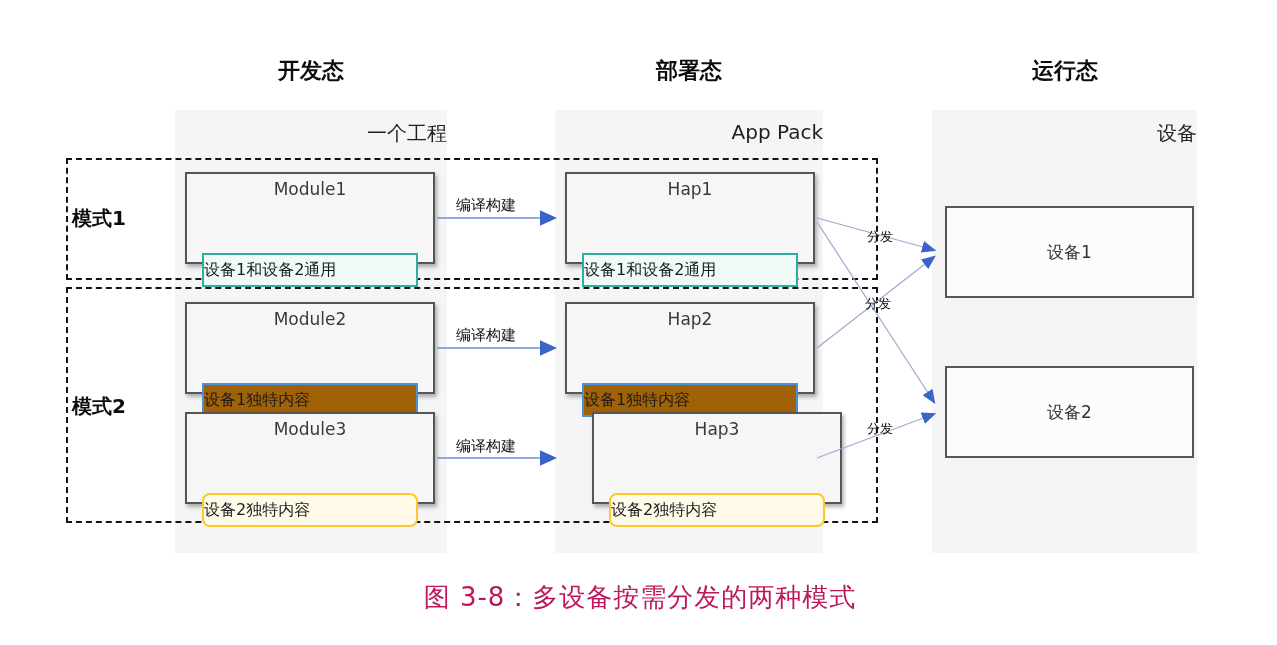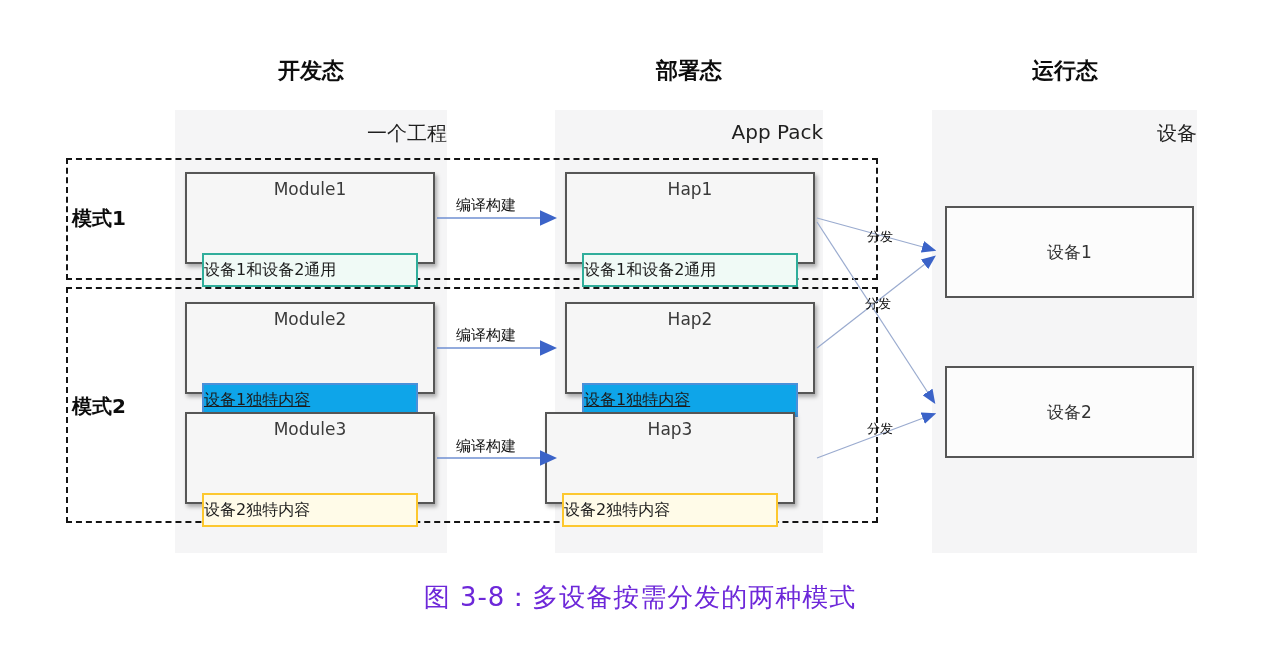--- a/index.html
+++ b/index.html
@@ -15,35 +15,35 @@
   .mode-box{position:absolute;border:2px dashed #141414;background:transparent;}
   .mode-label{position:absolute;width:76px;font-size:20px;font-weight:bold;color:#0d0d0d;}
 
   .node-box{position:absolute;width:250px;height:92px;border:2px solid #565656;
     background:#f6f6f6;box-shadow:2px 3px 4px rgba(0,0,0,0.30);box-sizing:border-box;}
   .node-title{margin-top:5px;text-align:center;font-size:17px;color:#3a3a3a;}
   .inner-box{position:absolute;left:15px;right:15px;top:43px;height:34px;
     border:2px solid;box-sizing:border-box;text-align:left;
     font-size:16px;color:#1c1c1c;line-height:30px;margin-top:36px;}
   .inner-teal{border-color:#2fae9b;background:#f0faf6;}
-  .inner-blue{border-color:#4a90d9;background:#0ea5e9;text-decoration:underline;}
-  .inner-yellow{border-color:#fdc82e;background:#fffbe8;}
+  .inner-blue{border-color:#4a90d9;background:#a16207;}
+  .inner-yellow{border-color:#fdc82e;background:#fffbe8;border-radius:8px;}
 
   .device-box{position:absolute;left:945px;width:249px;height:92px;border:2px solid #565656;
     background:#fcfcfc;box-sizing:border-box;display:flex;align-items:center;justify-content:center;
     font-size:17px;color:#333333;}
 
   .edge-label{position:absolute;font-size:15px;color:#111111;text-align:center;}
   .build-label{left:441px;width:90px;}
   .dist-label{width:48px;font-size:13px;}
 
   .connector-layer{position:absolute;left:0;top:0;pointer-events:none;}
 
   .caption{position:absolute;left:330px;width:620px;top:580px;text-align:center;
-    font-size:26px;color:#6d28d9;letter-spacing:1px;}
+    font-size:26px;color:#be185d;letter-spacing:1px;}
   .watermark{position:absolute;right:18px;top:597px;font-size:23px;font-weight:bold;
     color:#8f8f8f;text-shadow:2px 2px 0 #ffffff;}
 </style>
 </head>
 <body>
 
 <div class="stage">
 
   <div class="state-header" style="left:231px;">开发态</div>
   <div class="state-header" style="left:609px;">部署态</div>
@@ -78,21 +78,21 @@
   </div>
 
   <div class="node-box" style="left:565px;top:172px;">
     <div class="node-title">Hap1</div>
     <div class="inner-box inner-teal">设备1和设备2通用</div>
   </div>
   <div class="node-box" style="left:565px;top:302px;">
     <div class="node-title">Hap2</div>
     <div class="inner-box inner-blue">设备1独特内容</div>
   </div>
-  <div class="node-box" style="left:545px;top:412px;">
+  <div class="node-box" style="left:592px;top:412px;">
     <div class="node-title">Hap3</div>
     <div class="inner-box inner-yellow">设备2独特内容</div>
   </div>
 
   <div class="device-box" style="top:206px;">
     <span>设备1</span>
   </div>
   <div class="device-box" style="top:366px;">
     <span>设备2</span>
   </div>

